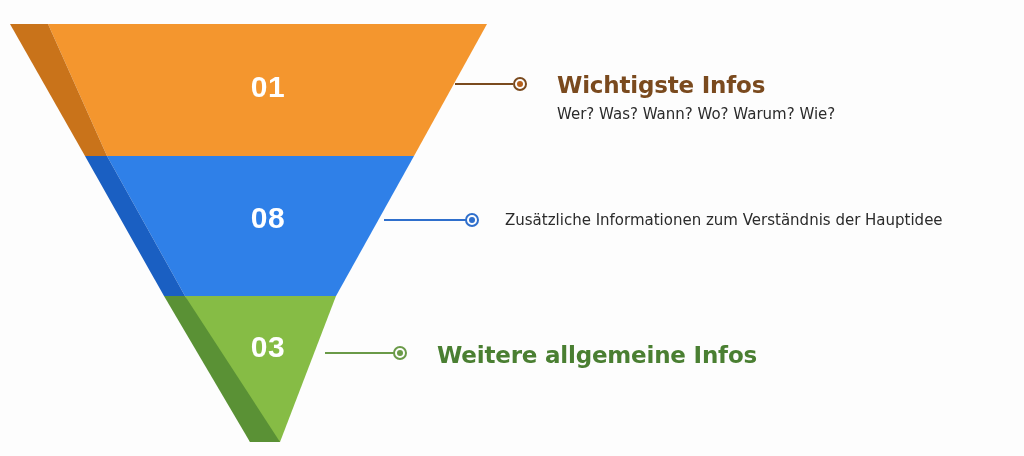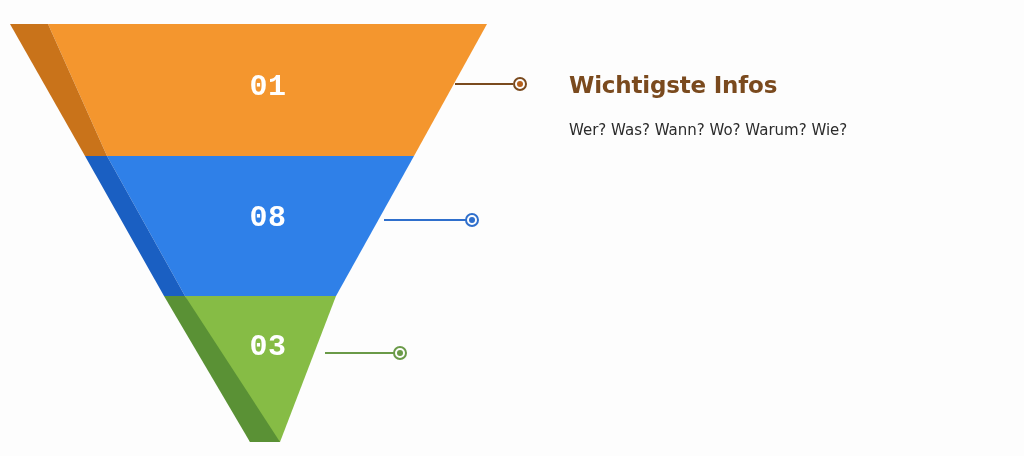--- a/index.html
+++ b/index.html
@@ -8,21 +8,21 @@
     background: #fdfdfd;
     font-family: "Liberation Sans", "DejaVu Sans", sans-serif;
     position: relative;
   }
   #funnel { position: absolute; left: 0; top: 0; }
   .seg-num {
     position: absolute;
     width: 80px; margin-left: -40px;
     text-align: center;
     color: #ffffff;
-    font-family: Liberation Mono, monospace;
+    font-family: Liberation Sans, sans-serif;
     font-weight: bold;
     font-size: 30px;
     line-height: 36px;
     letter-spacing: 0.5px;
   }
   .connector { position: absolute; height: 2px; }
   .marker {
     position: absolute;
     width: 10px; height: 10px;
     border-radius: 50%;
@@ -41,21 +41,21 @@
   .label-block { position: absolute; }
   .label-title {
     font-family: "DejaVu Sans", "Liberation Sans", sans-serif;
     font-weight: bold;
     font-size: 23px;
     line-height: 30px;
     white-space: nowrap;
     letter-spacing: -0.2px;
   }
   .label-sub {
-    margin-top: 20px;
+    margin-top: 4px;
     font-family: "DejaVu Sans", "Liberation Sans", sans-serif;
     font-size: 15px;
     line-height: 20px;
     color: #2b2b2b;
     white-space: nowrap;
   }
 </style>
 </head>
 <body>
 
@@ -83,22 +83,24 @@
 
 <div class="connector" style="left:455px; top:83px; width:58px; background:#7a4a1e;"></div>
 <div class="marker" style="left:513px; top:77px; border-color:#7a4a1e; --dot:#b5601c;"></div>
 
 <div class="connector" style="left:384px; top:219px; width:82px; background:#2f6fcc;"></div>
 <div class="marker" style="left:465px; top:213px; border-color:#2f6fcc; --dot:#2f6fcc;"></div>
 
 <div class="connector" style="left:325px; top:352px; width:69px; background:#6a9a48;"></div>
 <div class="marker" style="left:393px; top:346px; border-color:#6a9a48; --dot:#6a9a48;"></div>
 
-<div class="label-block" style="left:569px; top:70px;">
+<div class="label-block" style="left:557px; top:70px;">
   <div class="label-title" style="color:#7a4a1e;">Wichtigste Infos</div>
   <div class="label-sub">Wer? Was? Wann? Wo? Warum? Wie?</div>
 </div>
 
 <div class="label-block" style="left:505px; top:206px;">
+  <div class="label-sub">Zusätzliche Informationen zum Verständnis der Hauptidee</div>
 </div>
 
 <div class="label-block" style="left:437px; top:340px;">
+  <div class="label-title" style="color:#4a7f32;">Weitere allgemeine Infos</div>
 </div>
 
 </body></html>

